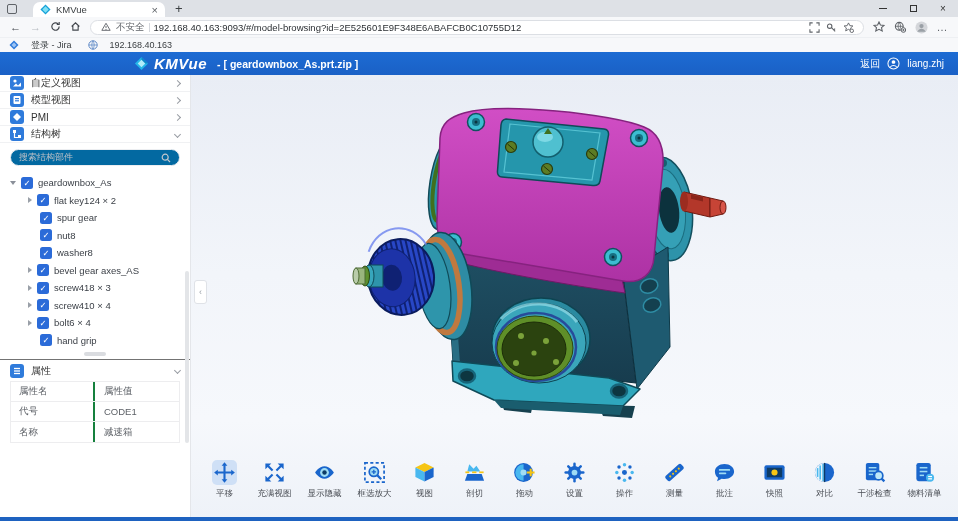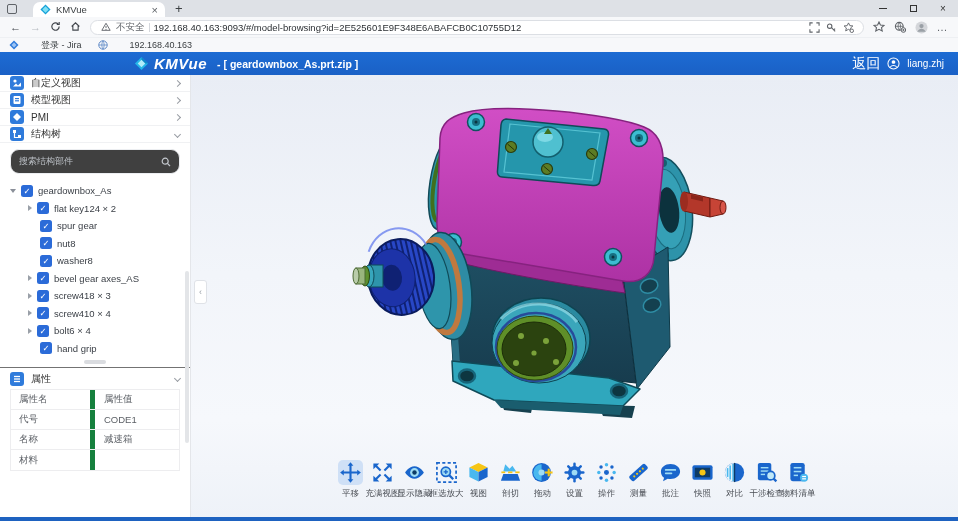--- a/index.html
+++ b/index.html
@@ -23,70 +23,70 @@
   .navbtn.disabled { color:#b6bac0; }
   .navbtn svg { vertical-align:-1px; }
   .urlfield { flex:1; height:15px; background:#fff; border:1px solid #dcdfe4; border-radius:9px; display:flex; align-items:center; padding:0 8px; gap:4px; margin:0 4px; min-width:0; }
   .sec-label { font-size:9.5px; color:#5f6368; white-space:nowrap; }
   .vdiv { width:1px; height:9px; background:#d5d8dd; flex:none; }
   .url-text { font-size:9.5px; color:#2b2f33; white-space:nowrap; overflow:hidden; flex:1; }
   .field-ic { flex:none; width:13px; height:13px; display:flex; align-items:center; justify-content:center; }
   .bar-ic { flex:none; width:20px; height:16px; display:flex; align-items:center; justify-content:center; color:#5f6368; font-size:11px; }
 
   .bookmarksbar { height:15px; background:#f7f8fa; border-top:1px solid #eef0f3; display:flex; align-items:center; padding:0 9px; gap:16px; }
-  .bm { display:flex; align-items:center; gap:22px; font-size:9px; color:#3c4043; }
+  .bm { display:flex; align-items:center; gap:12px; font-size:9px; color:#3c4043; }
 
   
   .appheader { height:23px; background:linear-gradient(180deg,#1d6cd3,#1a60c6); display:flex; align-items:center; color:#fff; padding:0 14px; }
   .brand-wrap { display:flex; align-items:center; gap:5px; margin-left:120px; }
   .brand { font-size:15px; font-weight:bold; font-style:italic; letter-spacing:.5px; }
   .doc-label { font-size:10.5px; font-weight:bold; margin-left:5px; margin-top:1px; }
   .hdr-right { margin-left:auto; display:flex; align-items:center; gap:7px; }
-  .back-label { font-size:14px;font-family:Liberation Serif, serif; }
+  .back-label { font-size:10px;font-family:Liberation Serif, serif; }
   .username { font-size:10px;text-align:right; }
 
   
   .main { display:flex; height:442px; }
   .sidebar { width:191px; background:#fff; border-right:1px solid #e4e6ea; position:relative; flex:none; }
   .panel-row { height:17px; display:flex; align-items:center; padding:0 10px; border-bottom:1px solid #f0f1f3; gap:7px; }
   .picon { width:14px; height:14px; flex:none; }
   .panel-label { flex:1; font-size:10px; color:#333; }
   .chev { width:5px; height:5px; border-right:1.3px solid #989ca3; border-bottom:1.3px solid #989ca3; flex:none; }
   .chev.right { transform:rotate(-45deg); }
   .chev.down  { transform:rotate(45deg); }
 
   .searchwrap { padding:6px 10px 4px; }
-  .searchbox { height:25px; background:#404040; border:1px solid #eceef1; border-radius:9px; display:flex; align-items:center; padding:0 8px; }
+  .searchbox { height:17px; background:#0369a1; border:1px solid #eceef1; border-radius:9px; display:flex; align-items:center; padding:0 8px; }
   .searchbox .ph { flex:1; font-size:9px; color:#bcc0c6; }
 
   .tree { height:180px; padding-top:4px; overflow:hidden; }
   .titem { height:17.5px; display:flex; align-items:center; gap:5px; font-size:9.5px; color:#3a3f46; }
   .caret { width:0; height:0; flex:none; }
   .caret.down  { border-left:3.5px solid transparent; border-right:3.5px solid transparent; border-top:4.5px solid #8a8f99; }
   .caret.right { border-top:3.5px solid transparent; border-bottom:3.5px solid transparent; border-left:4.5px solid #9aa0a8; }
   .caret.none  { width:7px; }
   .cb { width:12px; height:12px; background:#2b6bd8; border-radius:2.5px; color:#fff; font-size:8.5px; line-height:12px; text-align:center; flex:none; }
 
   .tdivider { height:9px; position:relative; }
   .handle { position:absolute; left:84px; top:2px; width:22px; height:4px; background:#dadce0; border-radius:2px; }
   .props-header { height:22px; display:flex; align-items:center; gap:7px; padding:0 10px; border-top:1px solid #737373; }
   .props-title { flex:1; font-size:10px; color:#333; }
   .props-table { margin:0 10px; border:1px solid #ededef; }
   .prow { display:flex; height:20px; border-bottom:1px solid #ededef; align-items:stretch; font-size:9.5px; color:#5c6066; }
   .prow:last-child { border-bottom:none; }
-  .pcell1 { width:84px; padding-left:8px; border-right:5px solid #15803d; display:flex; align-items:center;font-family:Liberation Serif, serif; }
+  .pcell1 { width:84px; padding-left:8px; border-right:2px solid #15803d; display:flex; align-items:center;font-family:Liberation Serif, serif; }
   .pcell2 { flex:1; padding-left:9px; display:flex; align-items:center; }
   .side-scroll { position:absolute; right:1px; top:196px; width:4px; height:172px; background:#e3e5e8; border-radius:2px; }
 
   
   .viewer { flex:1; position:relative; background:linear-gradient(180deg,#e9edf5 0%,#f2f5fa 45%,#f6f8fc 78%,#eef2f8 100%); overflow:hidden; }
   .collapse-btn { position:absolute; left:3px; top:205px; width:13px; height:24px; background:#fff; border:1px solid #dfe2e7; border-radius:3px; color:#9aa0a8; font-size:9px; display:flex; align-items:center; justify-content:center; }
   .model { position:absolute; left:160px; top:14px; }
 
-  .toolbar { position:absolute; left:50%; bottom:17px; transform:translateX(-50%); display:flex; gap:2px; }
+  .toolbar { position:absolute; left:50%; bottom:17px; transform:translateX(-50%); display:flex; gap:20px; }
   .tool { width:30px; display:flex; flex-direction:column; align-items:center; gap:3px; }
   .ticon { width:25px; height:25px; display:flex; align-items:center; justify-content:center; border-radius:5px; }
   .tool.active .ticon { background:#cfe0f6; }
   .tlabel { font-size:8.5px; color:#4a4e55; white-space:nowrap; }
 
   .bottomstrip { position:absolute; left:0; bottom:0; width:958px; height:4px; background:#1e62c0; }
 </style>
 </head>
 <body>
 
@@ -341,24 +341,20 @@
           <div class="pcell2">属性值</div>
         </div>
         <div class="prow">
           <div class="pcell1">代号</div>
           <div class="pcell2">CODE1</div>
         </div>
         <div class="prow">
           <div class="pcell1">名称</div>
           <div class="pcell2">减速箱</div>
         </div>
-        <div class="prow">
-          <div class="pcell1">材料</div>
-          <div class="pcell2"></div>
-        </div>
       </div>
     <span class="side-scroll"></span>
   </aside>
 
   <div class="viewer">
     <div class="collapse-btn">‹</div>
 
     <svg class="model" width="400" height="380" viewBox="0 0 400 380">
       <defs>
         <linearGradient id="magGrad" x1="0" y1="0" x2="0" y2="1">

